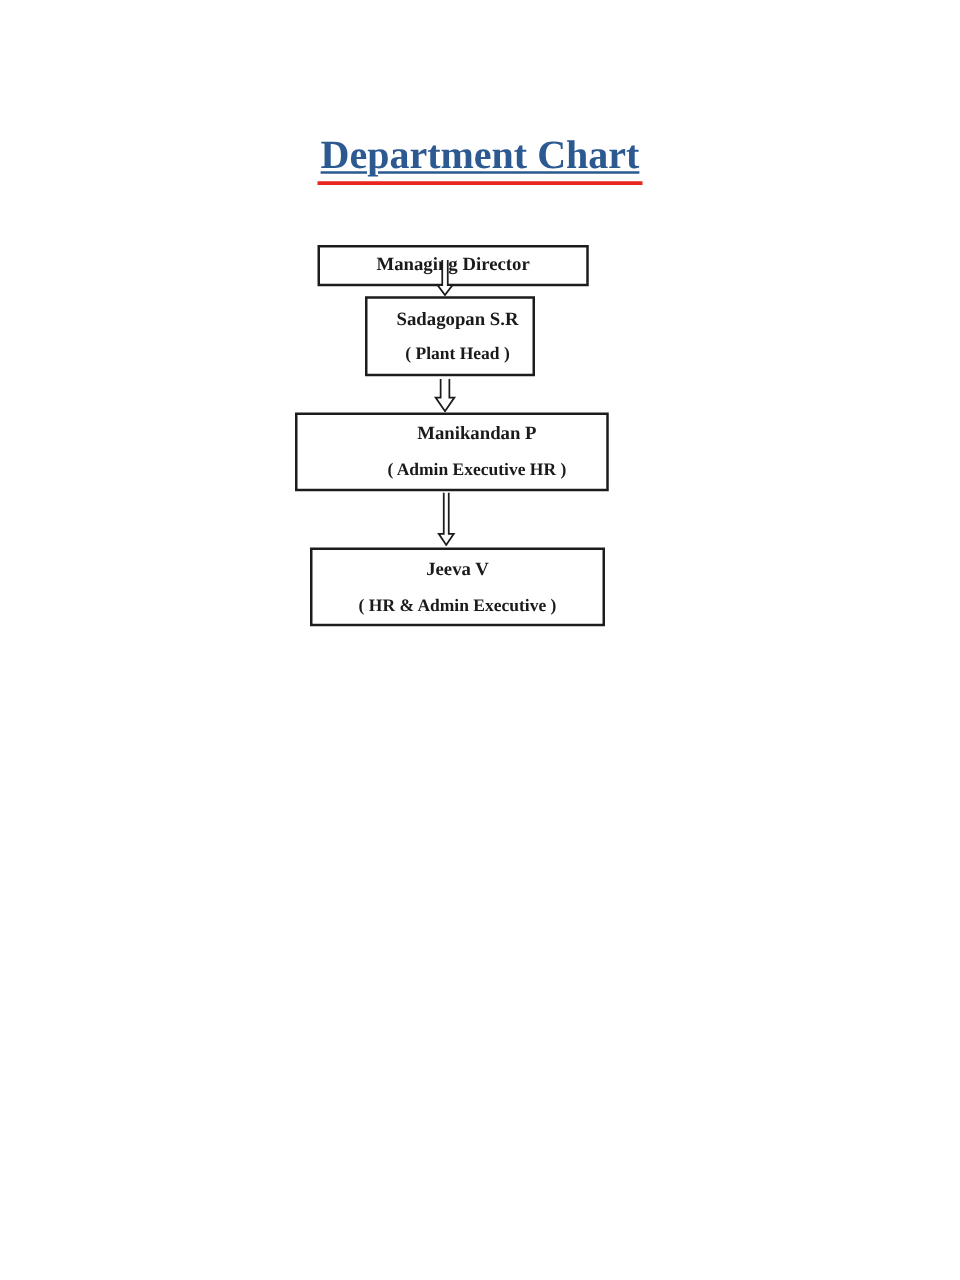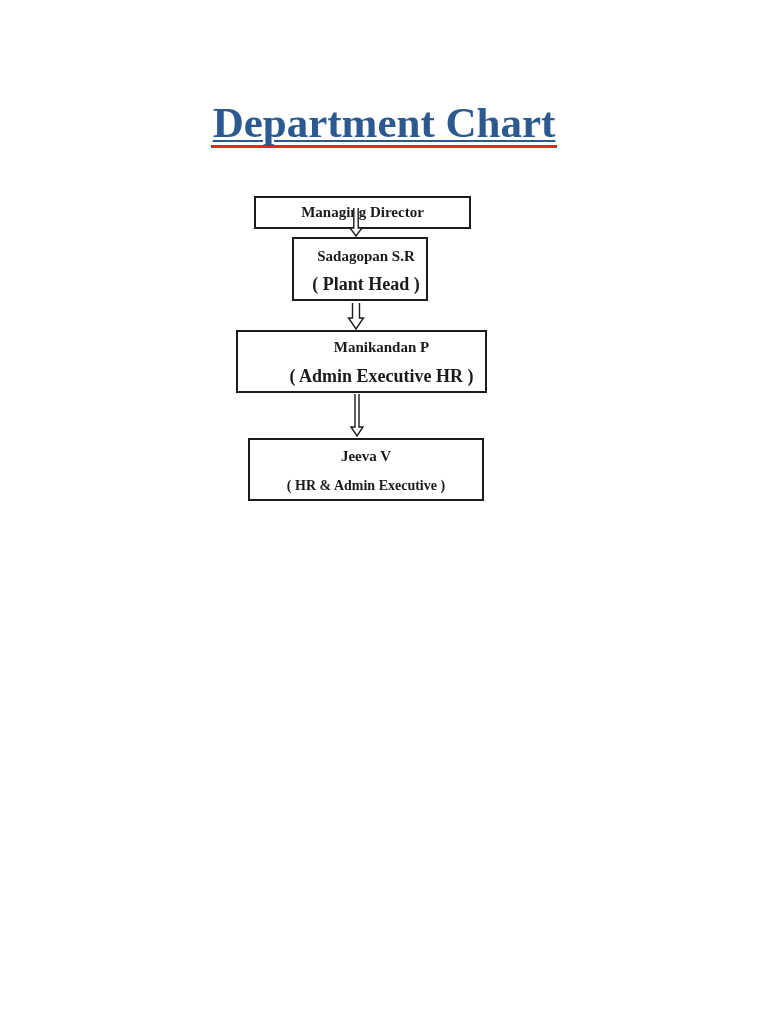--- a/index.html
+++ b/index.html
@@ -20,21 +20,21 @@
     position: absolute;
     top: 105px;
     left: 0;
     width: 768px;
     text-align: center;
     line-height: 36px;
   }
   .title {
     display: inline-block;
     font-family: "Liberation Serif", serif;
-    font-size: 43px;
+    font-size: 32px;
     font-weight: bold;
     color: #2b5990;
     padding: 0 2px 4px 2px;
     border-bottom: 3px solid #e8251f;
   }
   .title-text {
     text-decoration: underline;
     text-decoration-thickness: 2px;
     text-underline-offset: 3px;
   }
@@ -49,21 +49,21 @@
     font-weight: bold;
   }
   .node .name {
     display: block;
     font-family: "Liberation Serif", serif;
     font-size: 15px;
   }
   .node .role {
     display: block;
     font-family: "Liberation Serif", serif;
-    font-size: 18px;
+    font-size: 14px;
   }
   .node-1 {
     left: 254px; top: 196px; width: 217px; height: 33px;
     display: flex; align-items: center; justify-content: center;
   }
   .node-2 { left: 292px; top: 237px; width: 136px; height: 64px; padding-top: 3px; }
   .node-2 .name, .node-2 .role { line-height: 28px; margin-left: 12px; }
   .node-3 { left: 236px; top: 330px; width: 251px; height: 63px; padding-top: 1px; padding-left: 40px; }
   .node-3 .name, .node-3 .role { line-height: 29px; }
   .node-4 { left: 248px; top: 438px; width: 236px; height: 63px; padding-top: 1px; }

